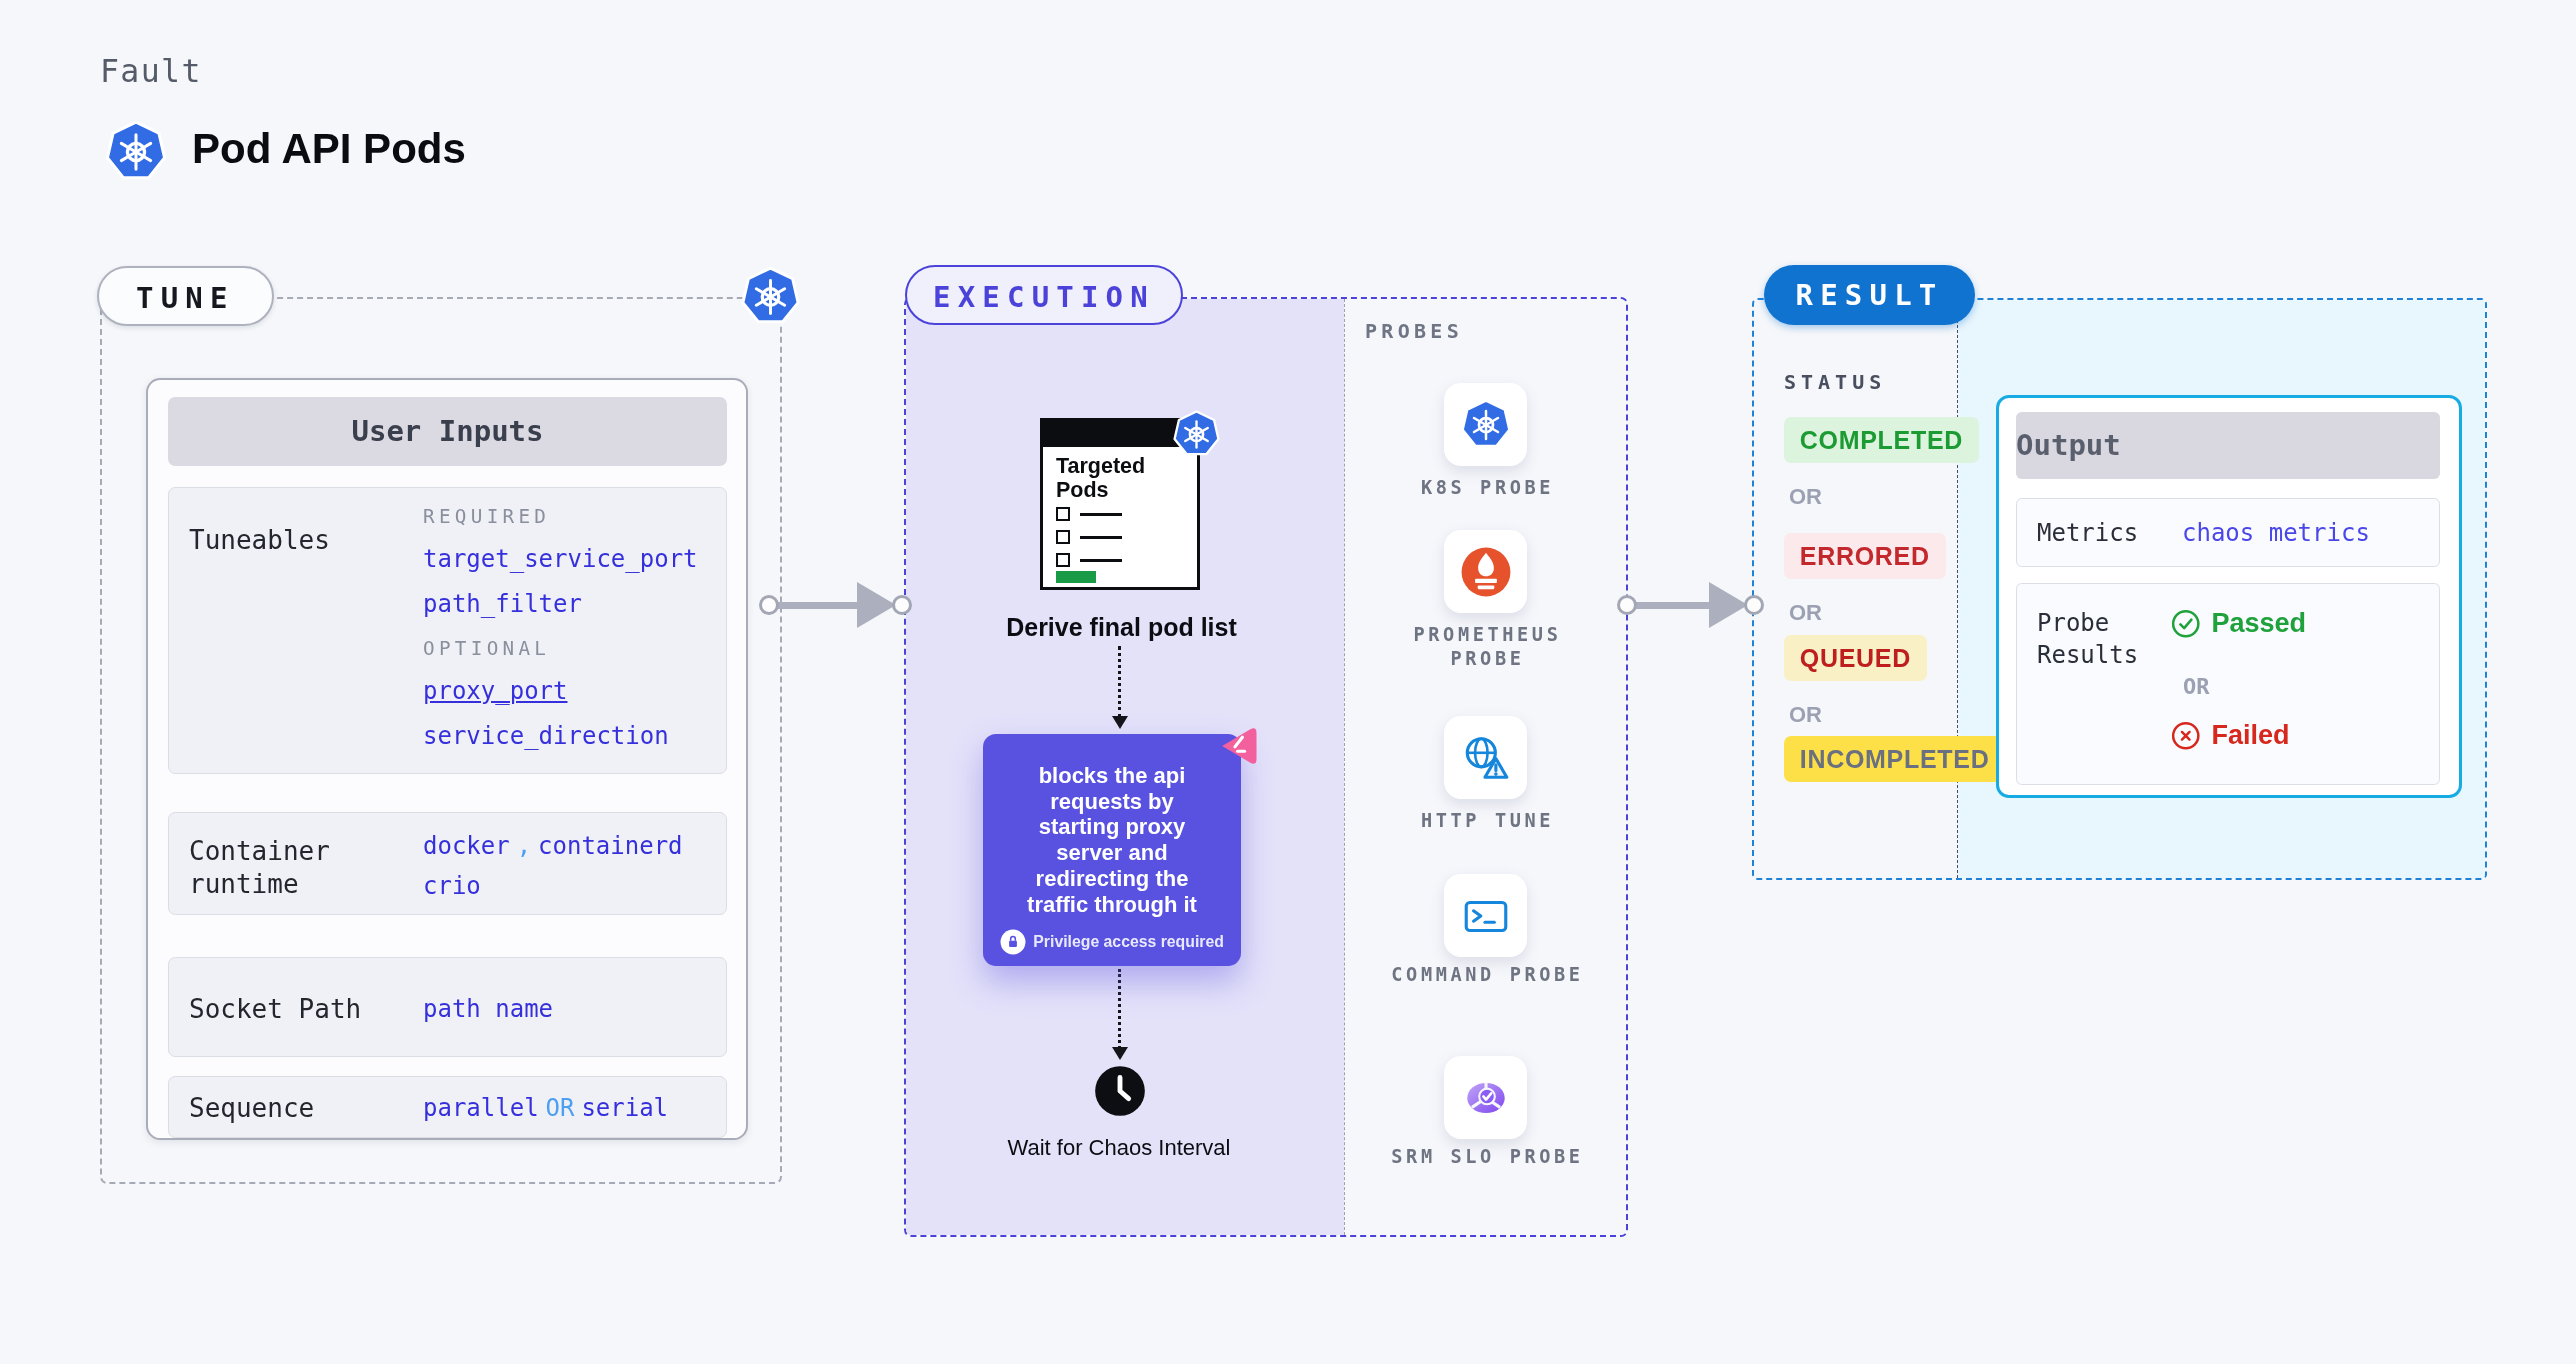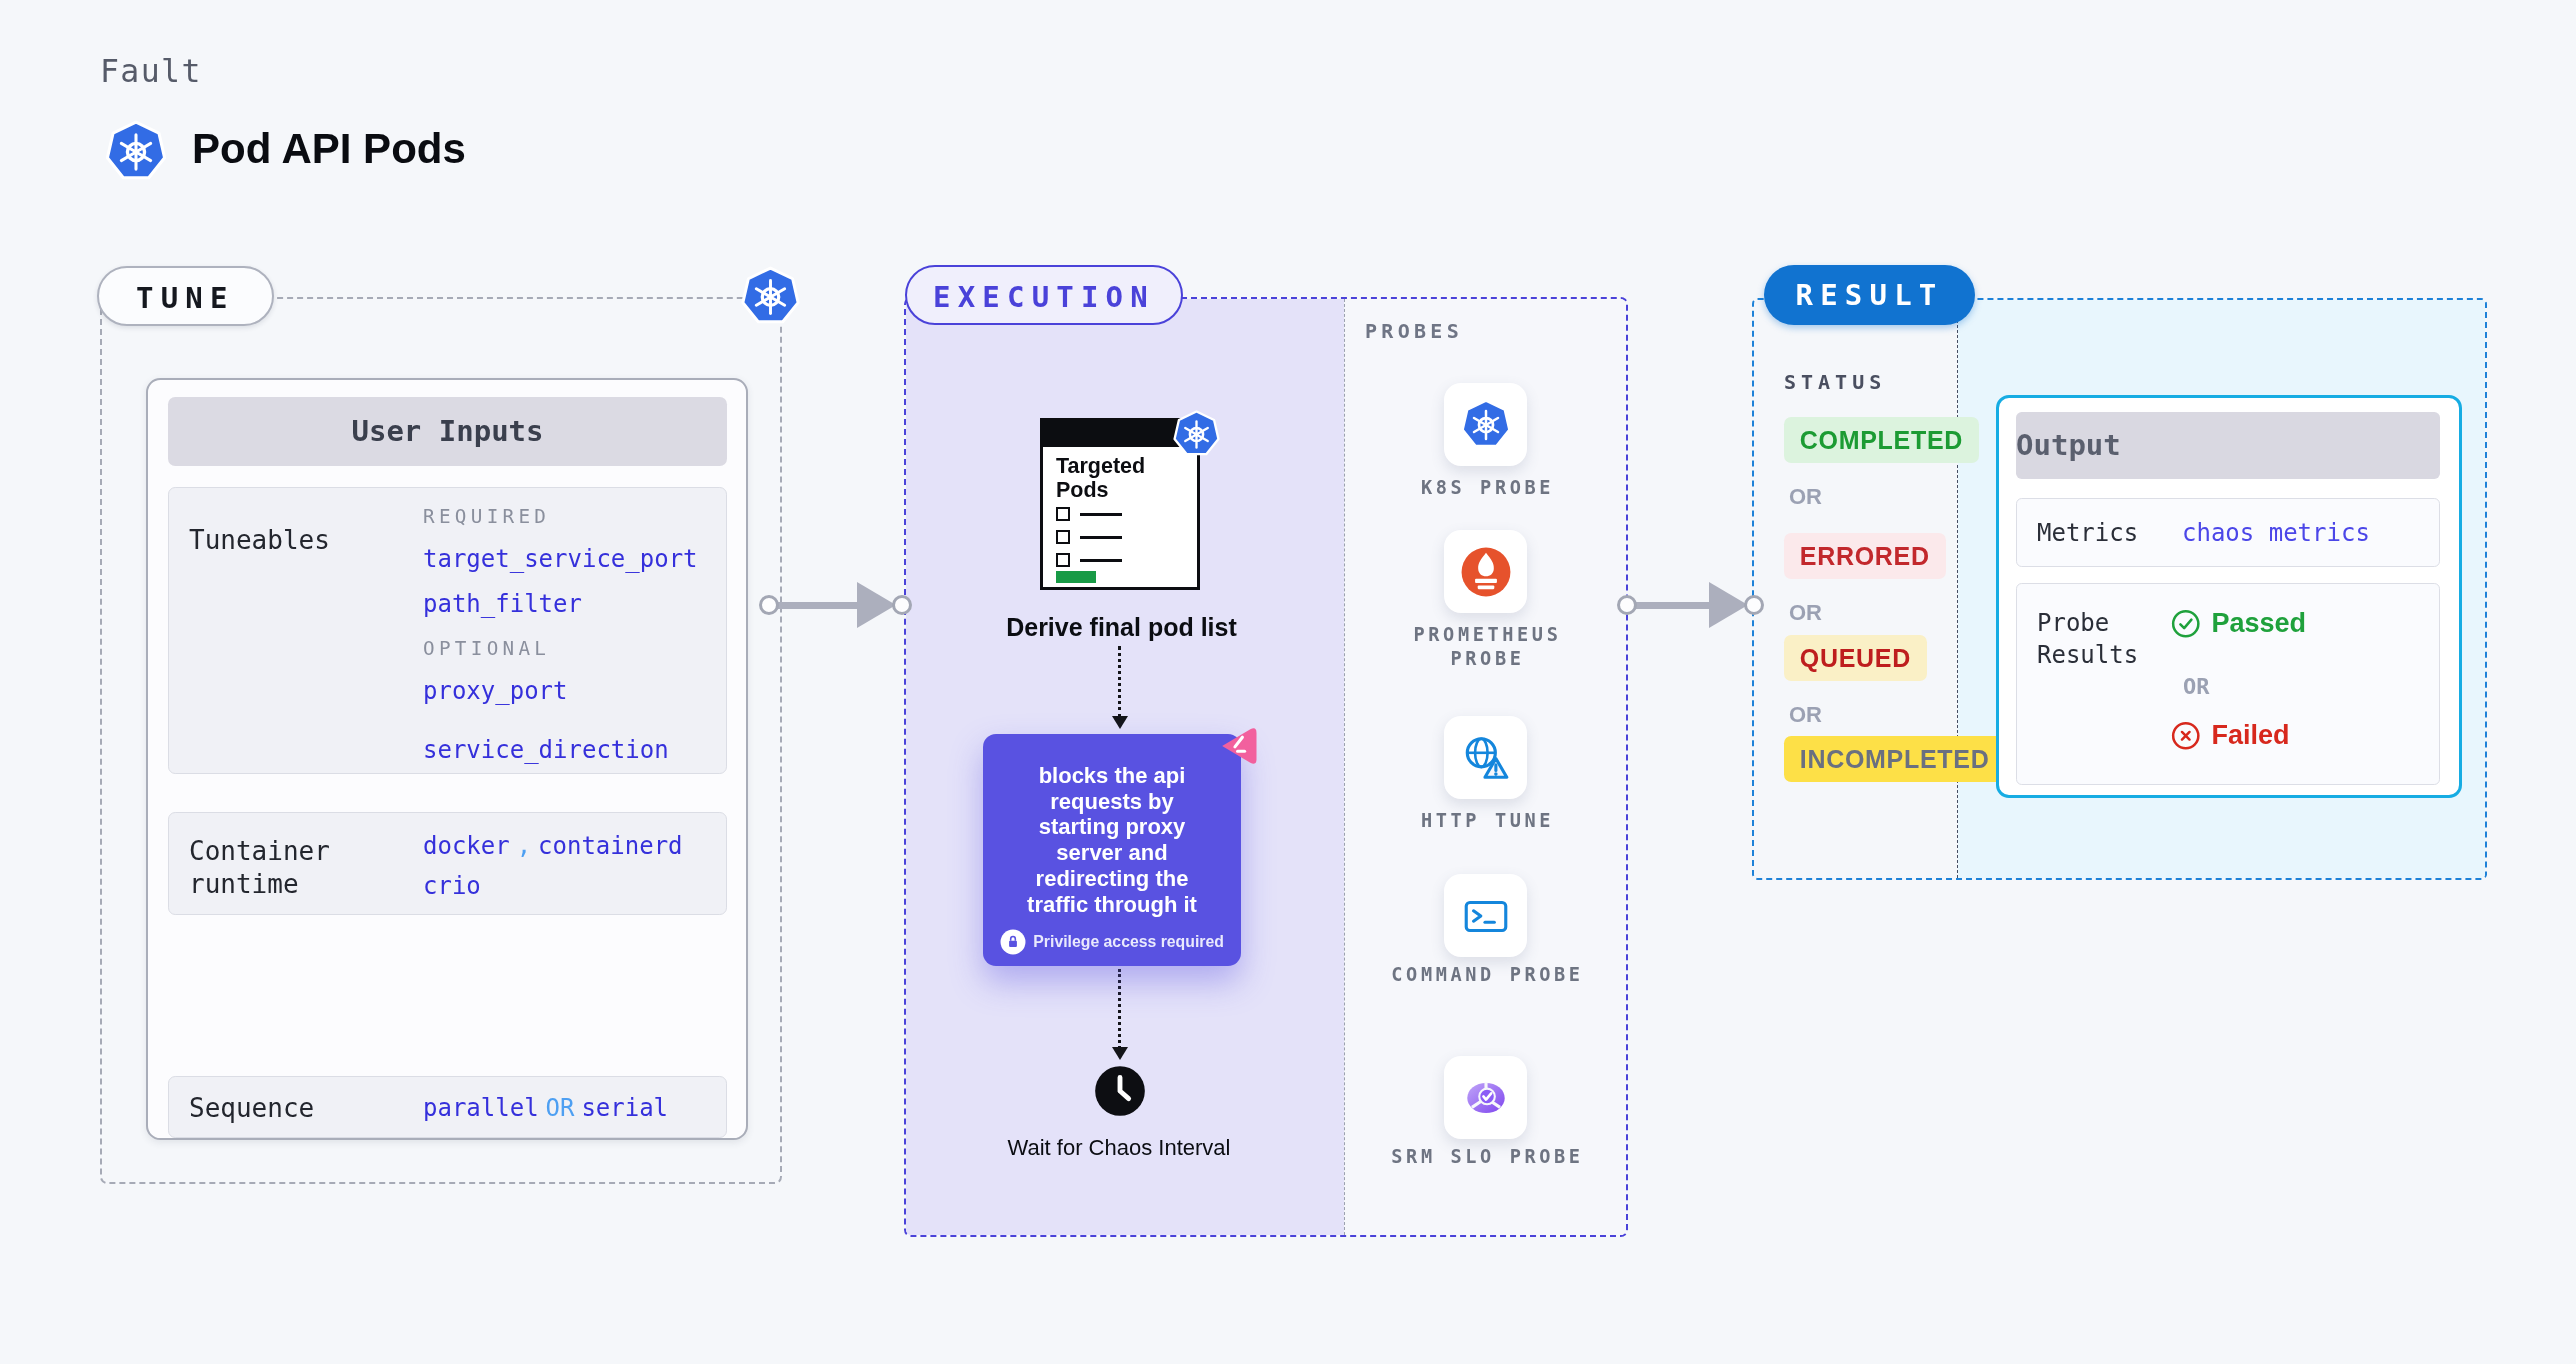--- a/index.html
+++ b/index.html
@@ -194,35 +194,39 @@
   <div class="abs ui-card"></div>
   <div class="abs mono ui-header">User Inputs</div>
 
   <div class="abs row-box" style="top:487px;height:287px;">
     <div class="abs mono row-label" style="left:20px;top:37px;">Tuneables</div>
     <div class="abs" style="left:254px;top:17px;">
       <div class="mono req-opt" style="margin-bottom:17px;">REQUIRED</div>
       <div class="mono code-blue" style="margin-bottom:17px;">target_service_port</div>
       <div class="mono code-blue" style="margin-bottom:18.6px;">path_filter</div>
       <div class="mono req-opt" style="margin-bottom:17px;">OPTIONAL</div>
-      <div class="mono code-blue" style="margin-bottom:31px;">proxy_port</div>
+      <div class="mono code-blue" style="margin-bottom:17px;text-decoration:underline;">proxy_port</div>
       <div class="mono code-blue">service_direction</div>
     </div>
   </div>
 
   <div class="abs row-box" style="top:812px;height:103px;">
     <div class="abs mono row-label" style="left:20px;top:21.5px;width:186px;line-height:33px;">Container runtime</div>
     <div class="abs mono" style="left:254px;top:18.6px;">
       <span class="code-blue">docker</span>
       <span class="code-lite">,</span>
       <span class="code-blue">containerd</span>
     </div>
     <div class="abs mono code-blue" style="left:254px;top:59px;">crio</div>
   </div>
 
+  <div class="abs row-box" style="top:957px;height:100px;">
+    <div class="abs mono row-label" style="left:20px;top:36px;">Socket Path</div>
+    <div class="abs mono code-blue" style="left:254px;top:37px;">path name</div>
+  </div>
 
   <div class="abs row-box" style="top:1076px;height:62px;">
     <div class="abs mono row-label" style="left:20px;top:15.8px;">Sequence</div>
     <div class="abs mono" style="left:254px;top:17px;">
       <span class="code-blue">parallel</span>
       <span class="code-lite">OR</span>
       <span class="code-blue">serial</span>
     </div>
   </div>
 

